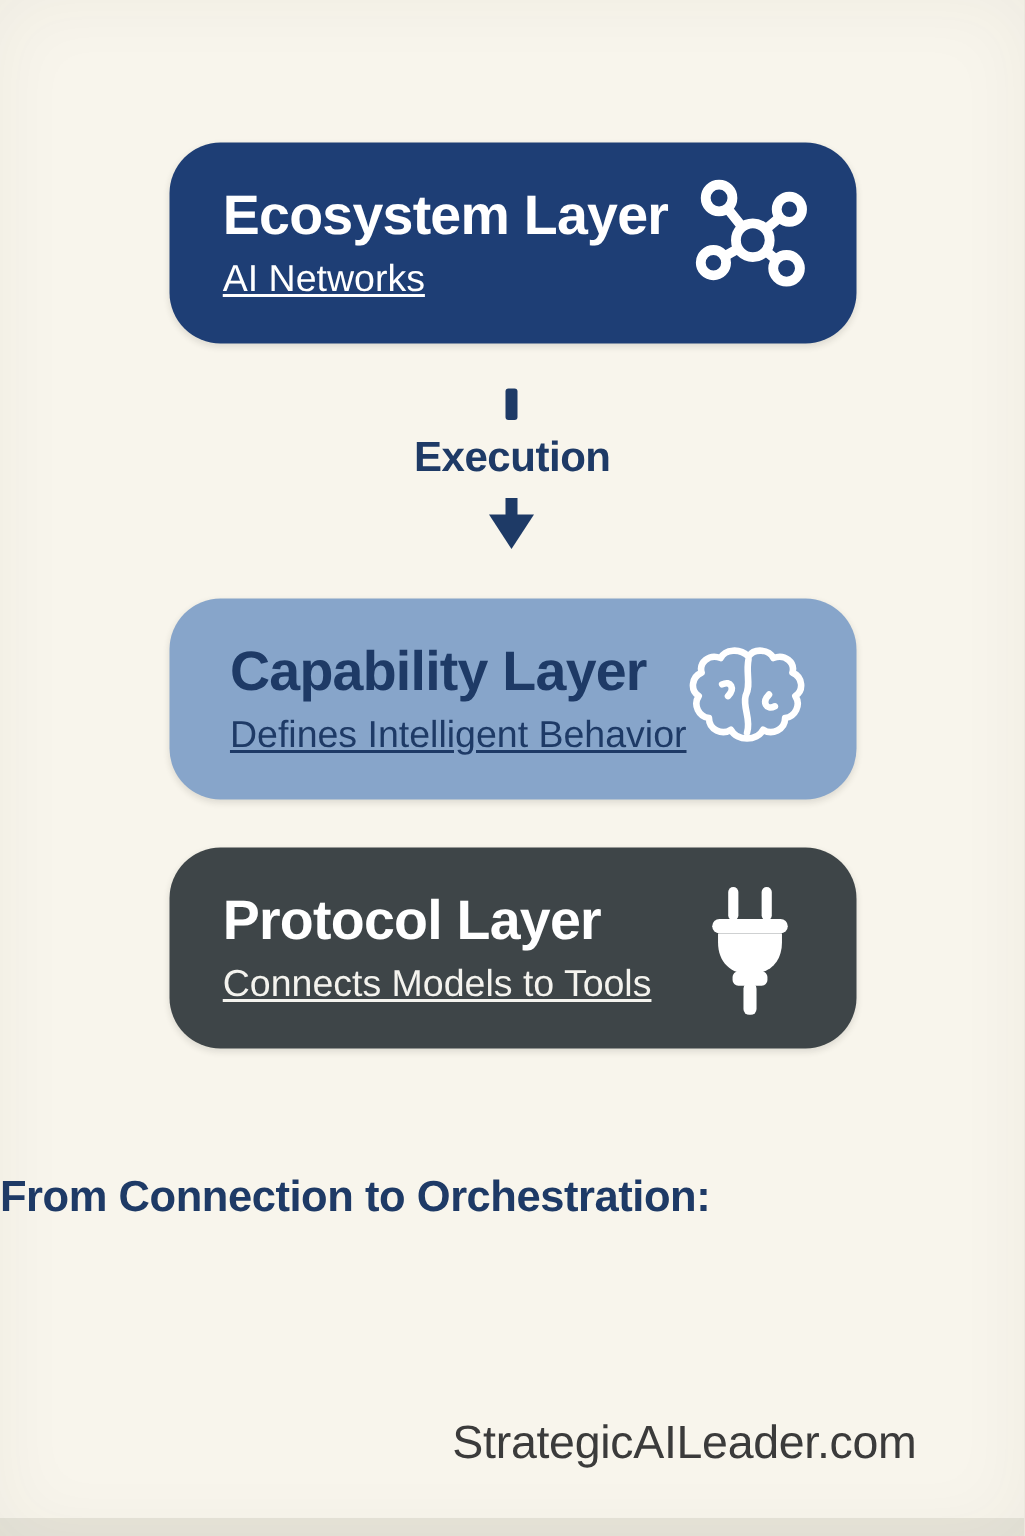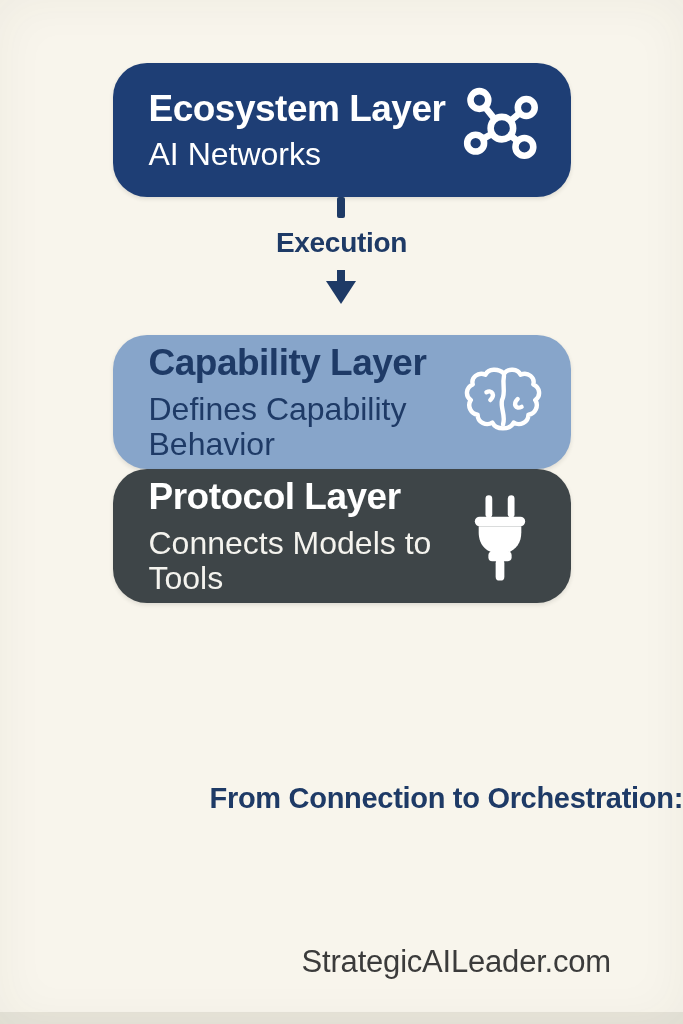--- a/index.html
+++ b/index.html
@@ -25,32 +25,33 @@
     position:absolute;
     top:63px;left:0;right:0;
     display:flex;flex-direction:column;align-items:center;
   }
   .layer-card{
     width:458px;height:134px;
     border-radius:34px;
     display:flex;align-items:center;justify-content:space-between;
     padding:0 26px 0 36px;
     box-shadow:0 2px 4px rgba(40,40,30,0.12);
+    margin-top:32px;
   }
   .card-navy{background:var(--navy);color:#FFFFFF;}
-  .card-blue{background:var(--steel-blue);color:var(--ink);}
+  .card-blue{background:var(--steel-blue);color:var(--ink);justify-content:center;}
   .card-charcoal{background:var(--charcoal);color:#F4F3EE;}
   .card-text{display:flex;flex-direction:column;}
   .card-title{font-size:37px;font-weight:700;letter-spacing:-0.5px;line-height:1.15;}
-  .card-subtitle{font-size:32px;font-weight:400;margin-top:7px;line-height:1.1;}
+  .card-subtitle{font-size:25px;font-weight:400;margin-top:7px;line-height:1.1;text-decoration:underline;}
   .card-icon{flex:0 0 auto;display:flex;align-items:center;justify-content:center;}
 
   .connector{
     height:138px;
-    display:flex;flex-direction:column;align-items:center;justify-content:flex-start;
+    display:flex;flex-direction:column;align-items:center;justify-content:flex-end;
   }
   .dash{
     width:8px;height:21px;border-radius:2px;
     background:var(--ink);
     margin-bottom:9px;
   }
   .connector-label{
     font-size:28px;font-weight:700;color:var(--ink);
     letter-spacing:-0.3px;
     margin-bottom:10px;
@@ -62,21 +63,21 @@
   
   .net-link{stroke:#FFFFFF;stroke-width:7;stroke-linecap:round;}
   .net-node{fill:var(--navy);stroke:#FFFFFF;stroke-width:7;}
   
   .brain-line{stroke:#FFFFFF;stroke-width:4.5;fill:none;stroke-linecap:round;stroke-linejoin:round;}
   
   .plug-fill{fill:#FFFFFF;}
 
   .caption{
     position:absolute;top:778px;left:0;right:0;
-    text-align:right;
+    text-align:left;
     color:var(--ink);
     font-size:29px;font-weight:700;line-height:41px;
     letter-spacing:-0.3px;
   }
   .footer{
     position:absolute;top:944px;left:0;right:72px;
     text-align:right;
     color:var(--footer-ink);
     font-size:31px;font-weight:400;
     letter-spacing:-0.2px;
@@ -120,21 +121,21 @@
         <svg width="36" height="36" viewBox="0 0 36 36" aria-hidden="true">
           <path class="arrow-stroke" d="M18 1 L18 13"></path>
           <polygon class="arrow-fill" points="3,12 33,12 18,35"></polygon>
         </svg>
       </div>
     </div>
 
     <section class="layer-card card-blue">
       <div class="card-text">
         <div class="card-title">Capability Layer</div>
-        <div class="card-subtitle">Defines Capability Behavior</div>
+        <div class="card-subtitle">Defines Intelligent Behavior</div>
       </div>
       <div class="card-icon">
         <svg width="82" height="74" viewBox="0 0 84 74" aria-hidden="true">
           <path class="brain-line" d="M42,8 C36,2 26,3 23,9 C15,6 8,12 10,19 C3,22 2,31 8,35 C4,41 8,49 15,50 C15,58 24,62 30,58 C34,66 48,66 52,58 C58,62 67,58 67,50 C74,49 78,41 74,35 C80,31 79,22 72,19 C74,12 67,6 59,9 C56,3 46,2 42,8 Z"></path>
           <path class="brain-line" d="M42,10 C40,20 44,27 40,35 C38,43 44,51 41,60"></path>
           <path class="brain-line" d="M24,27 c6,-3 9,3 4,8"></path>
           <path class="brain-line" d="M60,42 c-6,3 -9,-3 -4,-8"></path>
         </svg>
       </div>
     </section>

